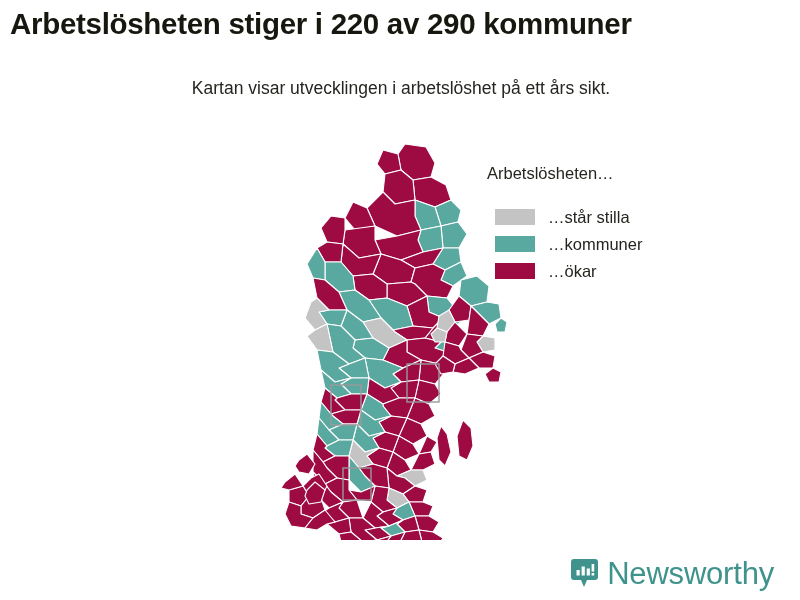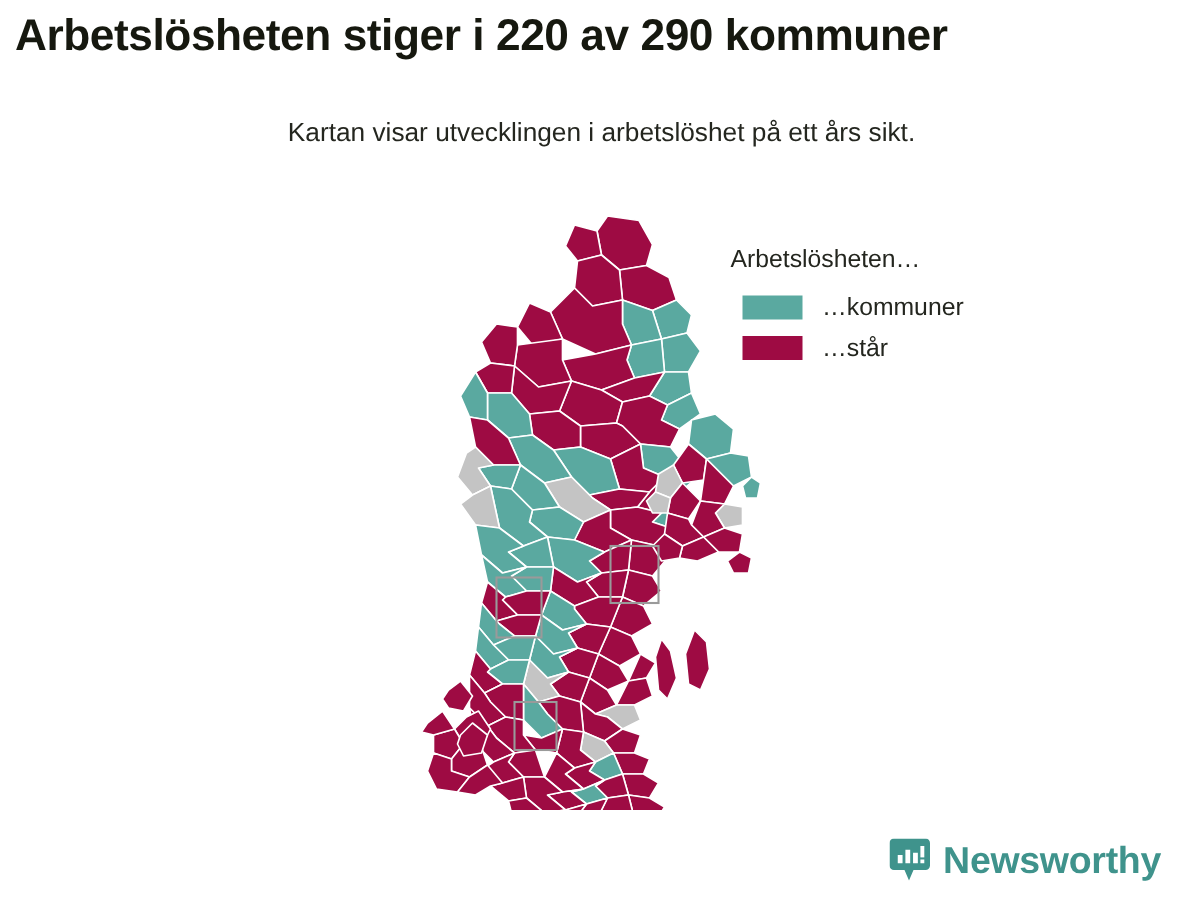--- a/index.html
+++ b/index.html
@@ -57,21 +57,21 @@
   .legend {
     position: absolute;
     left: 487px;
     top: 163px;
     width: 210px;
   }
   .legend-title {
     font-size: 16.5px;
     color: #24261f;
     line-height: 20px;
-    margin: 0 0 8px 0;
+    margin: 0 0 20px 0;
     white-space: nowrap;
   }
   .legend-row {
     display: flex;
     align-items: center;
     height: 27px;
   }
   .legend-swatch {
     width: 40px;
     height: 16px;
@@ -89,22 +89,22 @@
   .brand {
     position: absolute;
     right: 14px;
     bottom: 12px;
     display: flex;
     align-items: center;
   }
   .brand-mark { width: 27px; height: 29px; flex: 0 0 auto; }
   .brand-name {
     margin-left: 9px;
-    font-size: 25px;
-    font-weight: bold;
+    font-size: 31px;
+    font-weight: normal;
     color: #3f938c;
     letter-spacing: -0.2px;
     line-height: 26px;
   }
 </style>
 </head>
 <body>
 
 <div id="page">
 
@@ -290,29 +290,33 @@
         <rect x="152" y="234" width="32" height="38"></rect>
         <rect x="76" y="255" width="30" height="40"></rect>
         <rect x="88" y="338" width="28" height="32"></rect>
       </g>
     </svg>
   </div>
 
   <div class="legend">
     <div class="legend-title">Arbetslösheten…</div>
 
+    <div class="legend-row">
+      <span class="legend-swatch" style="background:#c4c4c4"></span>
+      <span class="legend-label">…står stilla</span>
+    </div>
 
     <div class="legend-row">
       <span class="legend-swatch" style="background:#5aa9a0"></span>
       <span class="legend-label">…kommuner</span>
     </div>
 
     <div class="legend-row">
       <span class="legend-swatch" style="background:#9e0b43"></span>
-      <span class="legend-label">…står</span>
+      <span class="legend-label">…ökar</span>
     </div>
   </div>
 
   <div class="brand">
     <svg class="brand-mark" viewBox="0 0 27 29">
       <path d="M3 0 H24 A3 3 0 0 1 27 3 V18 A3 3 0 0 1 24 21 H16 L13 28 L10 21 H3 A3 3 0 0 1 0 18 V3 A3 3 0 0 1 3 0 Z" fill="#3f938c"></path>
       <rect x="5.5" y="11" width="3.2" height="5.5" fill="#ffffff"></rect>
       <rect x="10.6" y="7.5" width="3.2" height="9" fill="#ffffff"></rect>
       <rect x="15.7" y="9.5" width="3.2" height="7" fill="#ffffff"></rect>
       <rect x="20.6" y="5" width="2.6" height="7.6" fill="#ffffff"></rect>

